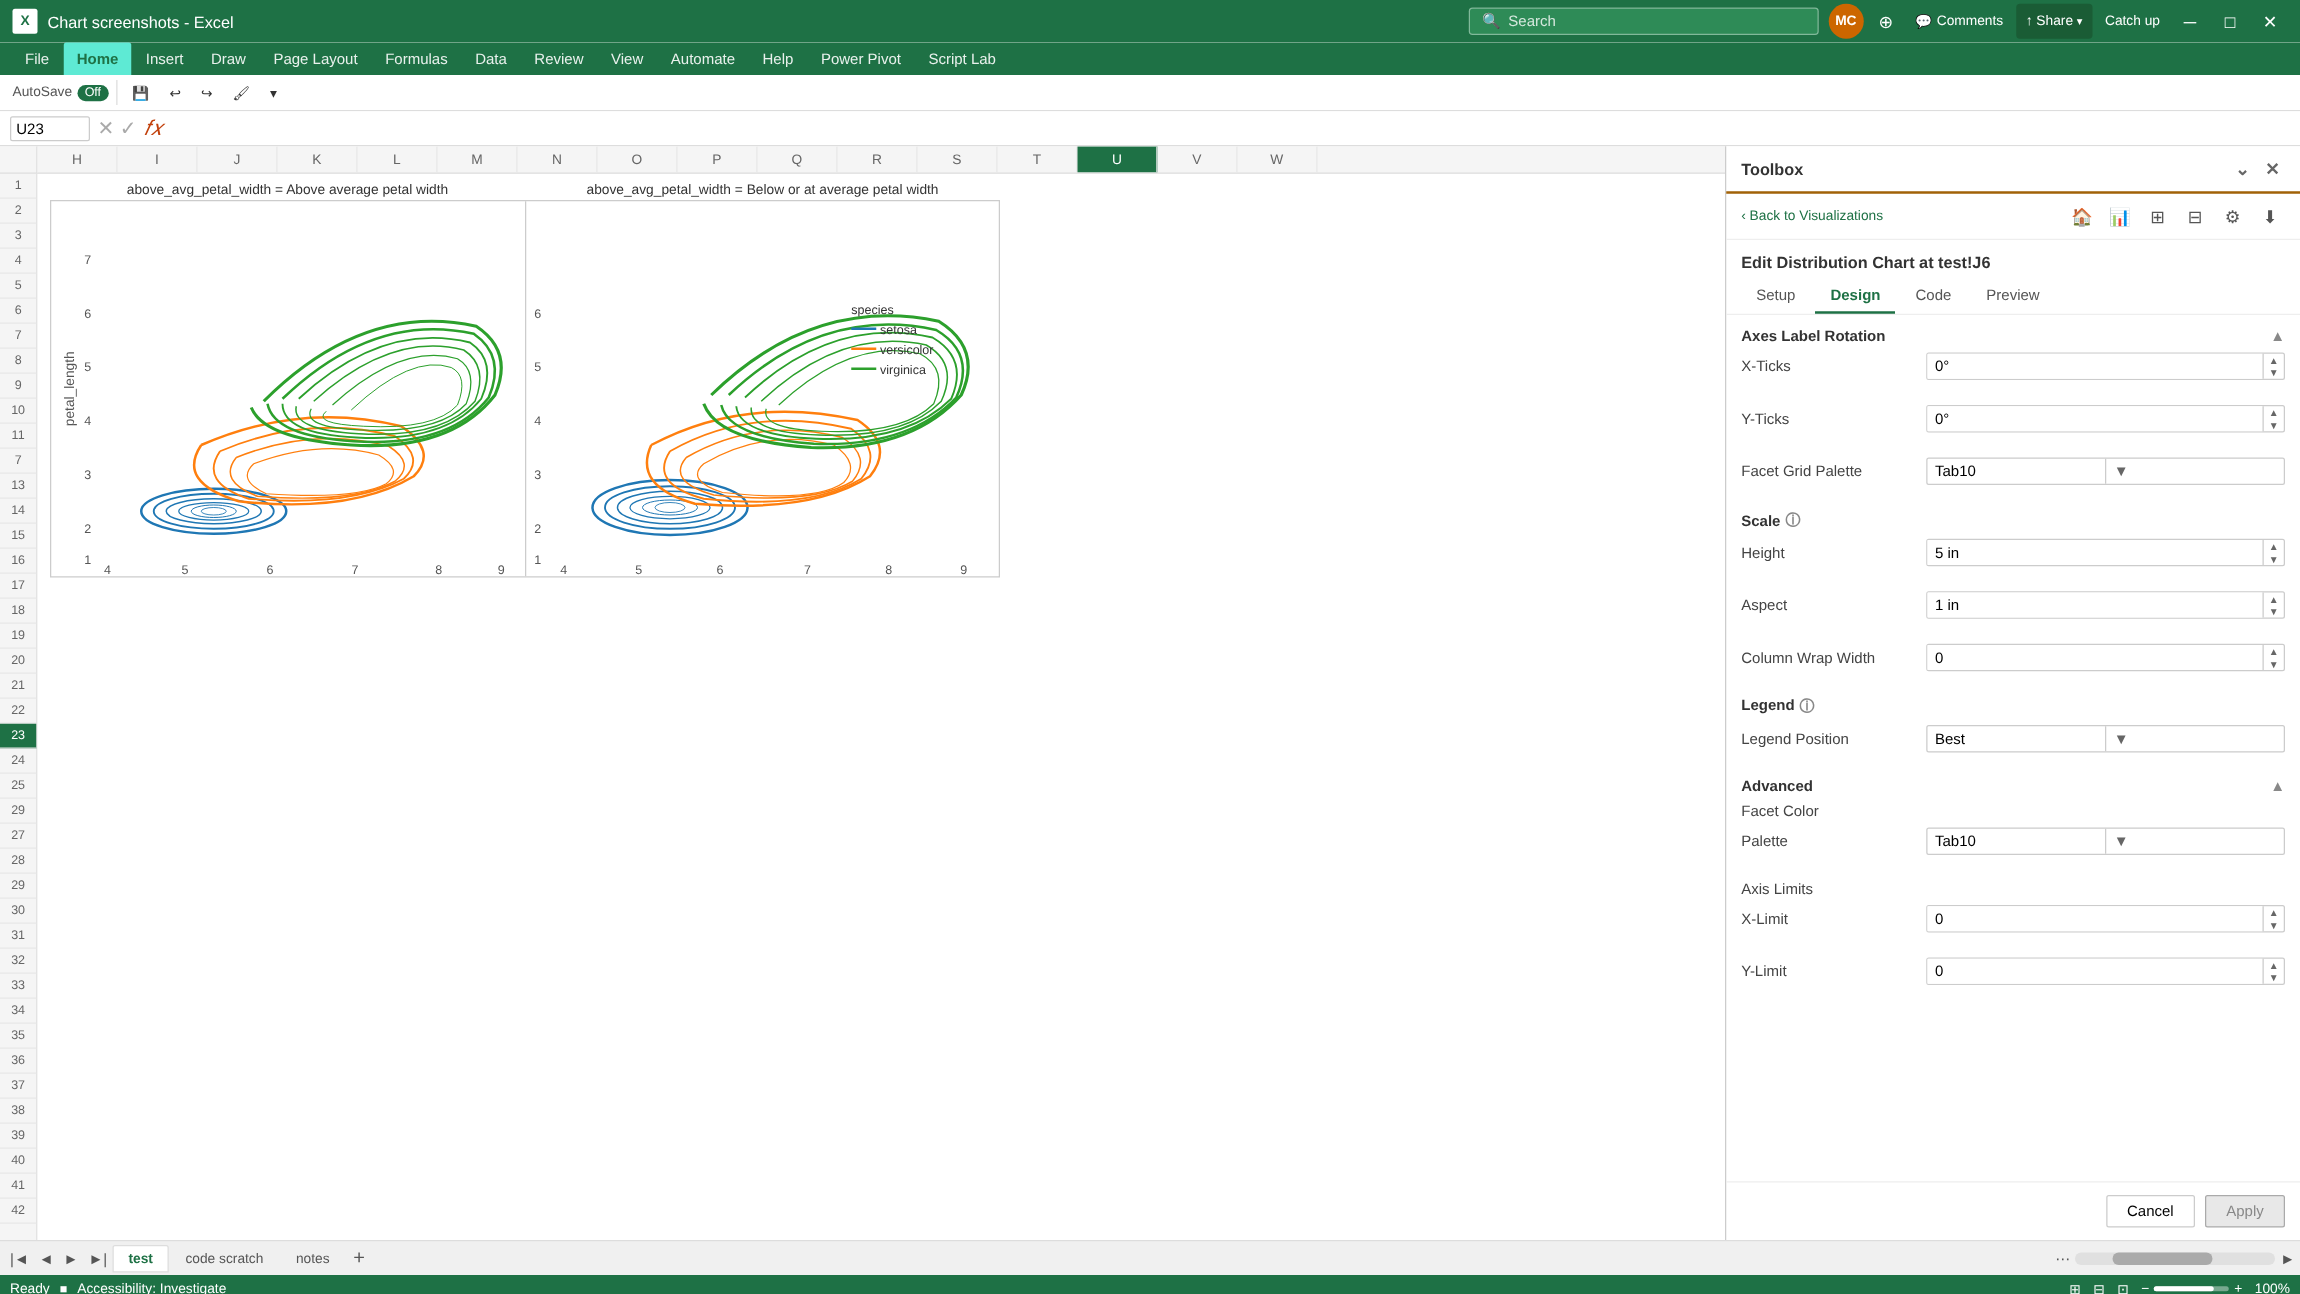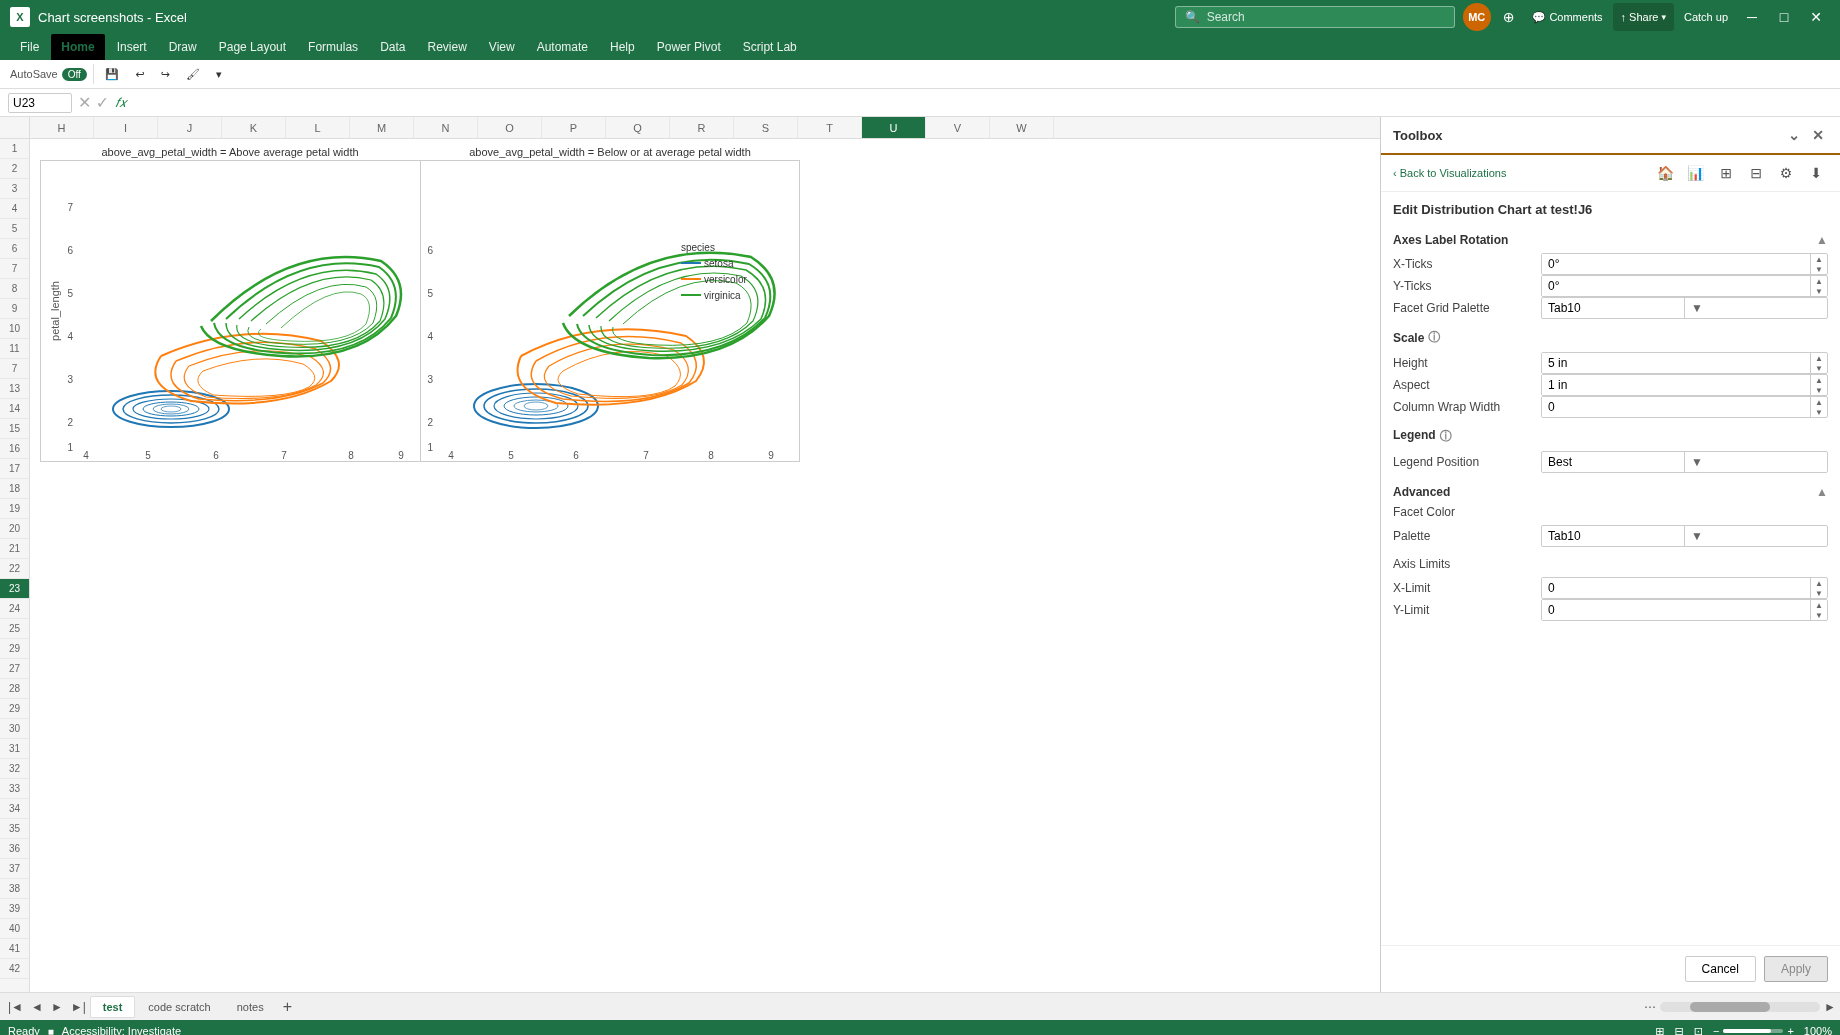--- a/index.html
+++ b/index.html
@@ -75,21 +75,21 @@
       background: #1e7145;
       gap: 2px;
     }
     .ribbon-tab {
       padding: 6px 10px;
       font-size: 12px;
       color: rgba(255,255,255,0.9);
       cursor: pointer;
       border-radius: 2px 2px 0 0;
     }
-    .ribbon-tab.active { background: #000000; color: #1e7145; font-weight: 600; }
+    .ribbon-tab.active { background: #5eead4; color: #1e7145; font-weight: 600; }
     .ribbon-toolbar {
       display: flex;
       align-items: center;
       padding: 4px 10px;
       gap: 4px;
       background: white;
     }
     .ribbon-btn {
       padding: 3px 6px;
       font-size: 11px;
@@ -223,21 +223,21 @@
       font-weight: 600;
     }
     .toolbox-body {
       flex: 1;
       overflow-y: auto;
       padding: 10px 12px;
     }
     .toolbox-row {
       display: flex;
       align-items: center;
-      margin-bottom: 0;
+      margin-bottom: 20px;
       gap: 8px;
     }
     .toolbox-label {
       width: 140px;
       font-size: 12px;
       color: #444;
       flex-shrink: 0;
     }
     .toolbox-input-with-arrows {
       flex: 1;
@@ -414,21 +414,21 @@
     <button class="ribbon-btn">↩</button>
     <button class="ribbon-btn">↪</button>
     <button class="ribbon-btn">🖌</button>
     <button class="ribbon-btn">▾</button>
   </div>
 </div>
 
 <div class="formula-bar">
   <input class="name-box" value="U23" style="">
   <span class="formula-sep">✕ ✓</span>
-  <span style="color:#15803d; font-size:13px; font-style:italic;">𝑓𝑥</span>
+  <span style="color:#c2410c; font-size:17px; font-style:italic;">𝑓𝑥</span>
   <input class="formula-input" value="" style="">
 </div>
 
 <div style="display:flex; height: calc(100vh - 160px); position: relative;">
 
   <div style="flex:1; display:flex; flex-direction:column; overflow:hidden;">
 
     <div style="display:flex;">
       <div style="width:30px; height:22px; background:#f5f5f5; border-right:1px solid #ddd; border-bottom:1px solid #ddd;"></div>
       <div style="display:flex; flex:1; background:#f5f5f5; border-bottom:1px solid #ddd; overflow:hidden;">
@@ -640,20 +640,26 @@
         <div class="toolbox-icon-btn active">📊</div>
         <div class="toolbox-icon-btn">⊞</div>
         <div class="toolbox-icon-btn">⊟</div>
         <div class="toolbox-icon-btn">⚙</div>
         <div class="toolbox-icon-btn">⬇</div>
       </div>
     </div>
 
     <div class="toolbox-title">Edit Distribution Chart at test!J6</div>
 
+    <div class="toolbox-tabs">
+      <div class="toolbox-tab">Setup</div>
+      <div class="toolbox-tab active">Design</div>
+      <div class="toolbox-tab">Code</div>
+      <div class="toolbox-tab">Preview</div>
+    </div>
 
     <div class="toolbox-body">
 
       <div style="display:flex; justify-content:space-between; align-items:center; margin-bottom:6px;">
         <span style="font-size:12px; font-weight:600; color:#333;">Axes Label Rotation</span>
         <span style="color:#888; cursor:pointer;">▲</span>
       </div>
 
       <div class="toolbox-row">
         <span class="toolbox-label">X-Ticks</span>

